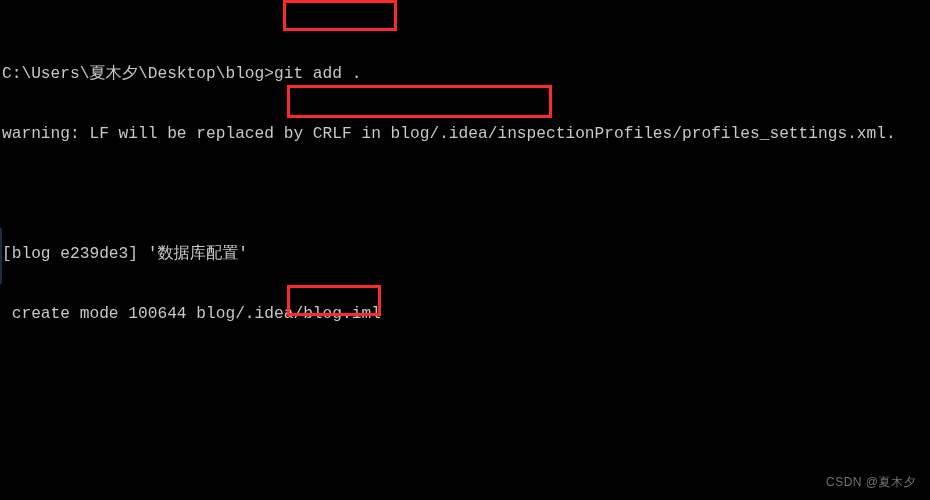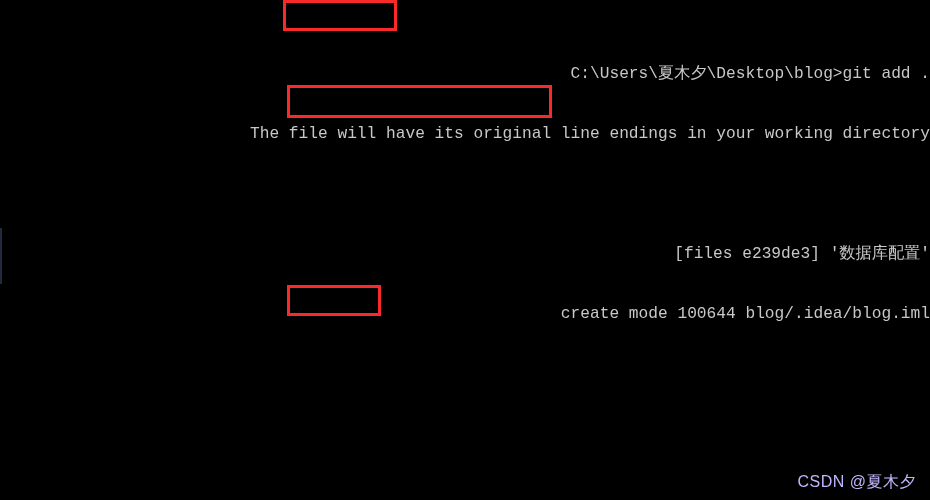--- a/index.html
+++ b/index.html
@@ -16,21 +16,20 @@
     width: 930px;
     height: 500px;
     background: #000000;
     font-family: "Liberation Mono", "DejaVu Sans Mono", monospace;
     font-size: 16.2px;
     line-height: 20px;
     color: #c8c8c8;
     padding: 4px 0 0 2px;
     white-space: pre;
     letter-spacing: 0px;
-    text-align: right;
   }
 
   .line {
     height: 20px;
     line-height: 20px;
     white-space: pre;
     color: #c8c8c8;
     font-family: "Liberation Mono", "DejaVu Sans Mono", monospace;
   }
 
@@ -42,22 +41,22 @@
     border: 3px solid #fb2a2a;
     background: transparent;
     pointer-events: none;
   }
 
   #watermark {
     position: absolute;
     right: 14px;
     bottom: 8px;
     font-family: "Liberation Sans", "DejaVu Sans", sans-serif;
-    font-size: 16px;
-    color: #c4b5fd;
+    font-size: 12px;
+    color: #737373;
     letter-spacing: 0.5px;
     white-space: pre;
     margin-left: 22px;
   }
 
   
   #left-edge-artifact {
     position: absolute;
     left: 0;
     top: 228px;
@@ -66,23 +65,23 @@
     background: #2b3a52;
     opacity: 0.75;
   }
 </style>
 </head>
 <body>
 
 <div id="terminal">
 
   <div class="line">C:\Users\夏木夕\Desktop\blog&gt;git add .</div>
-  <div class="line">The file will have its original line endings in your working directory</div>
+  <div class="line">warning: LF will be replaced by CRLF in blog/.idea/inspectionProfiles/profiles_settings.xml.</div>
   <div class="line blank"></div>
-  <div class="line">[files e239de3] '数据库配置'</div>
+  <div class="line">[blog e239de3] '数据库配置'</div>
   <div class="line"> create mode 100644 blog/.idea/blog.iml</div>
   
   
   
   
   
   
   
   
   

